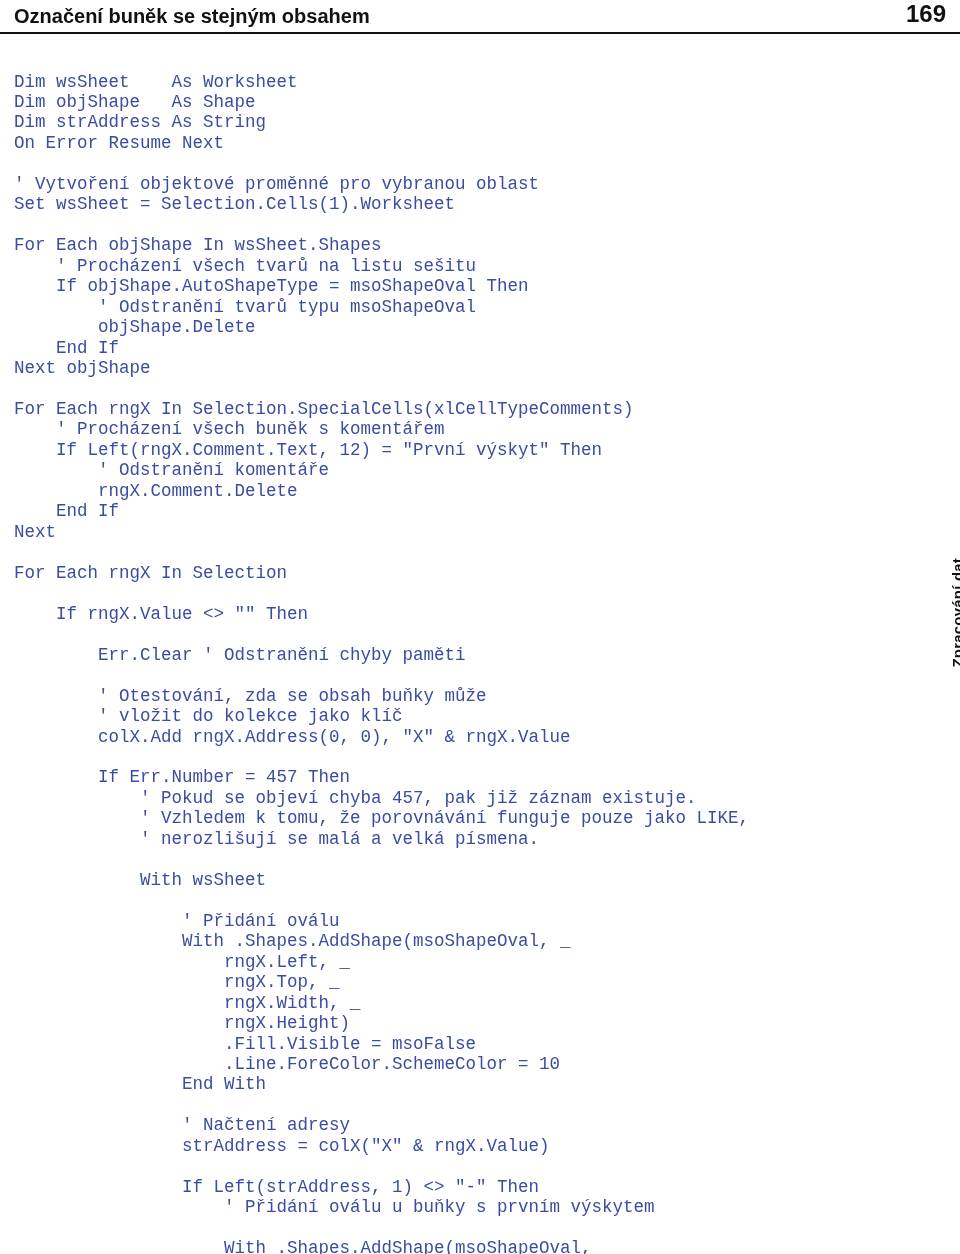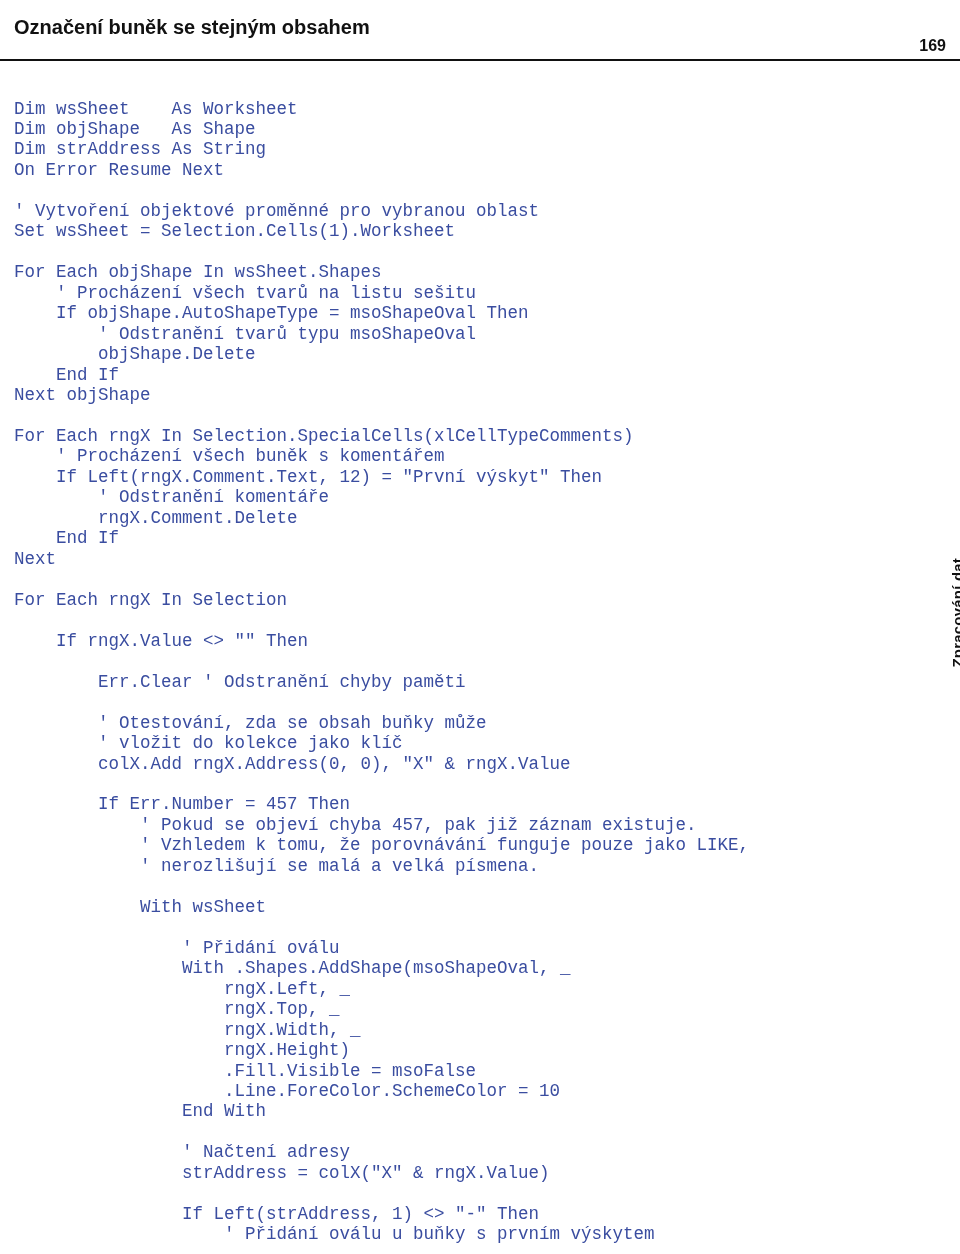--- a/index.html
+++ b/index.html
@@ -11,37 +11,36 @@
   }
   .page {
     position: relative;
     width: 960px;
     min-height: 1254px;
     box-sizing: border-box;
   }
   .header {
     display: flex;
     justify-content: space-between;
-    align-items: center;
+    align-items: flex-end;
     padding: 0 14px 4px 14px;
     border-bottom: 2px solid #111;
     gap: 34px;
   }
   .header-title {
     font-family: 'Segoe UI', Tahoma, Arial, sans-serif;
     font-weight: 700;
     font-size: 20px;
     color: #111;
   }
   .header-page {
     font-family: 'Segoe UI', Tahoma, Arial, sans-serif;
     font-weight: 700;
-    font-size: 16px;
+    font-size: 24px;
     color: #111;
-    margin-top: 37px;
   }
   .code {
     font-family: 'Consolas', 'Courier New', monospace;
     font-size: 17.5px;
     line-height: 1.17;
     color: #3a4da0;
     white-space: pre;
     padding: 20px 14px 10px 14px;
   }
   .side-tab {

